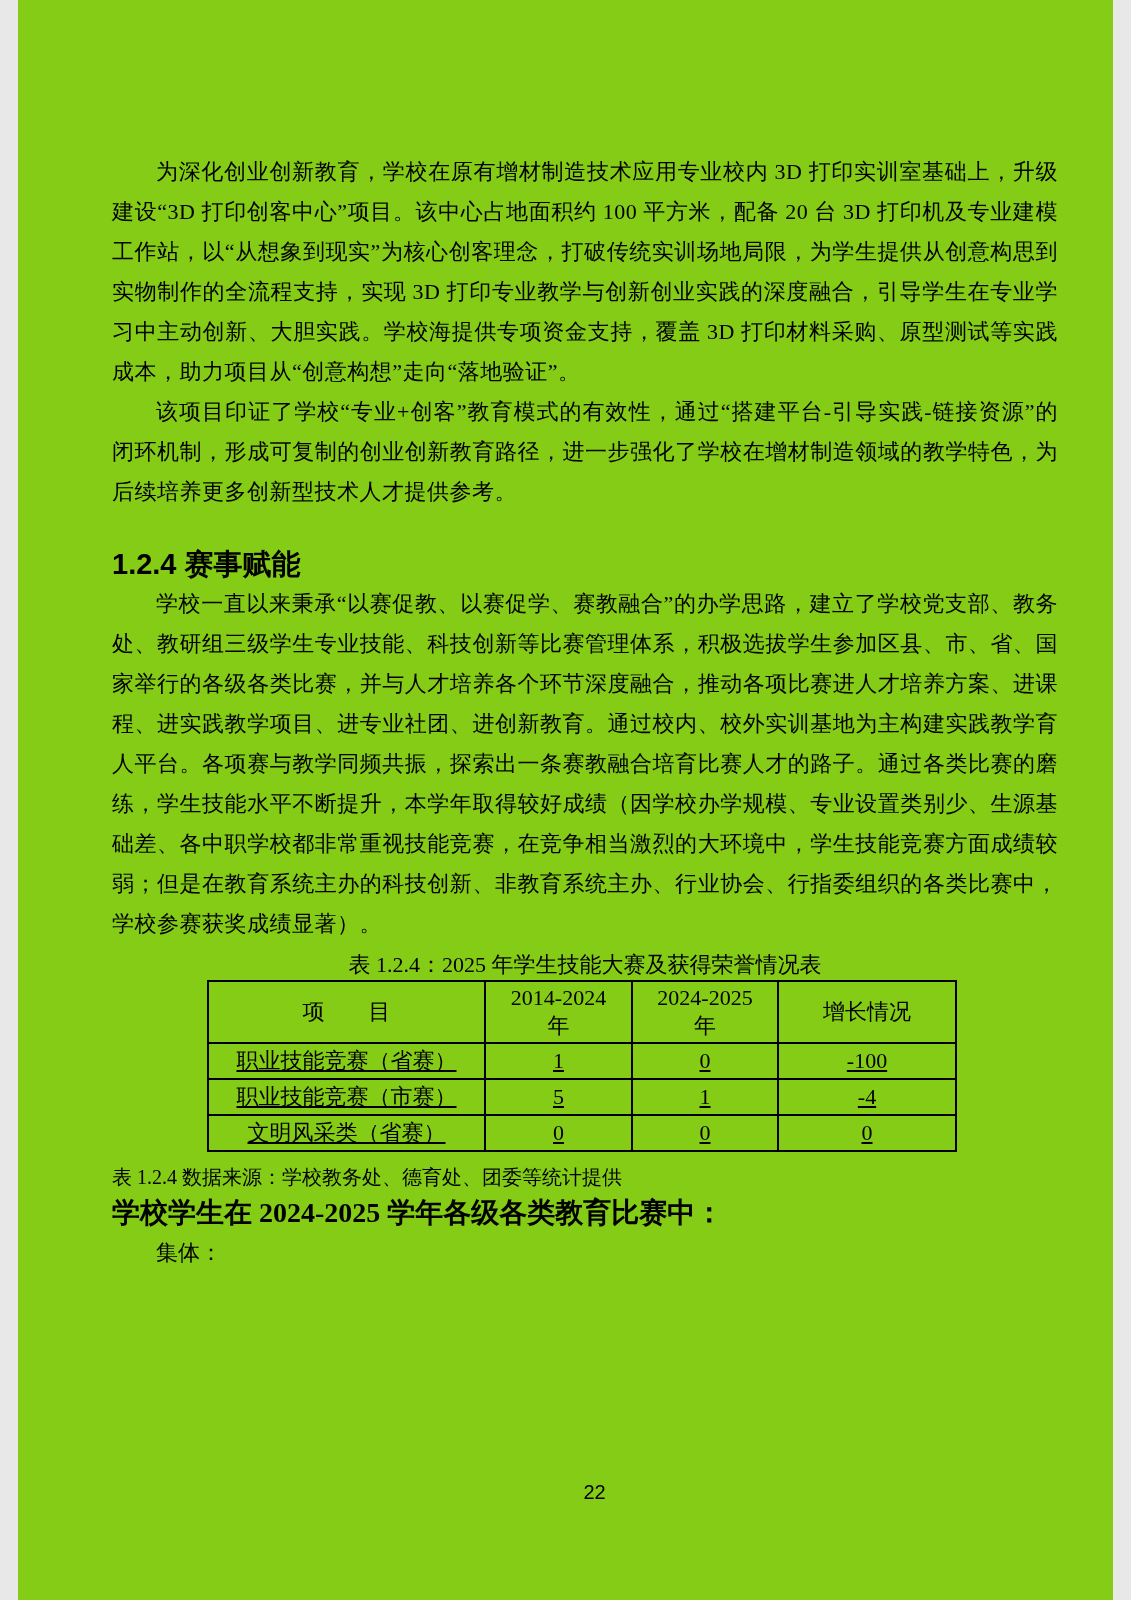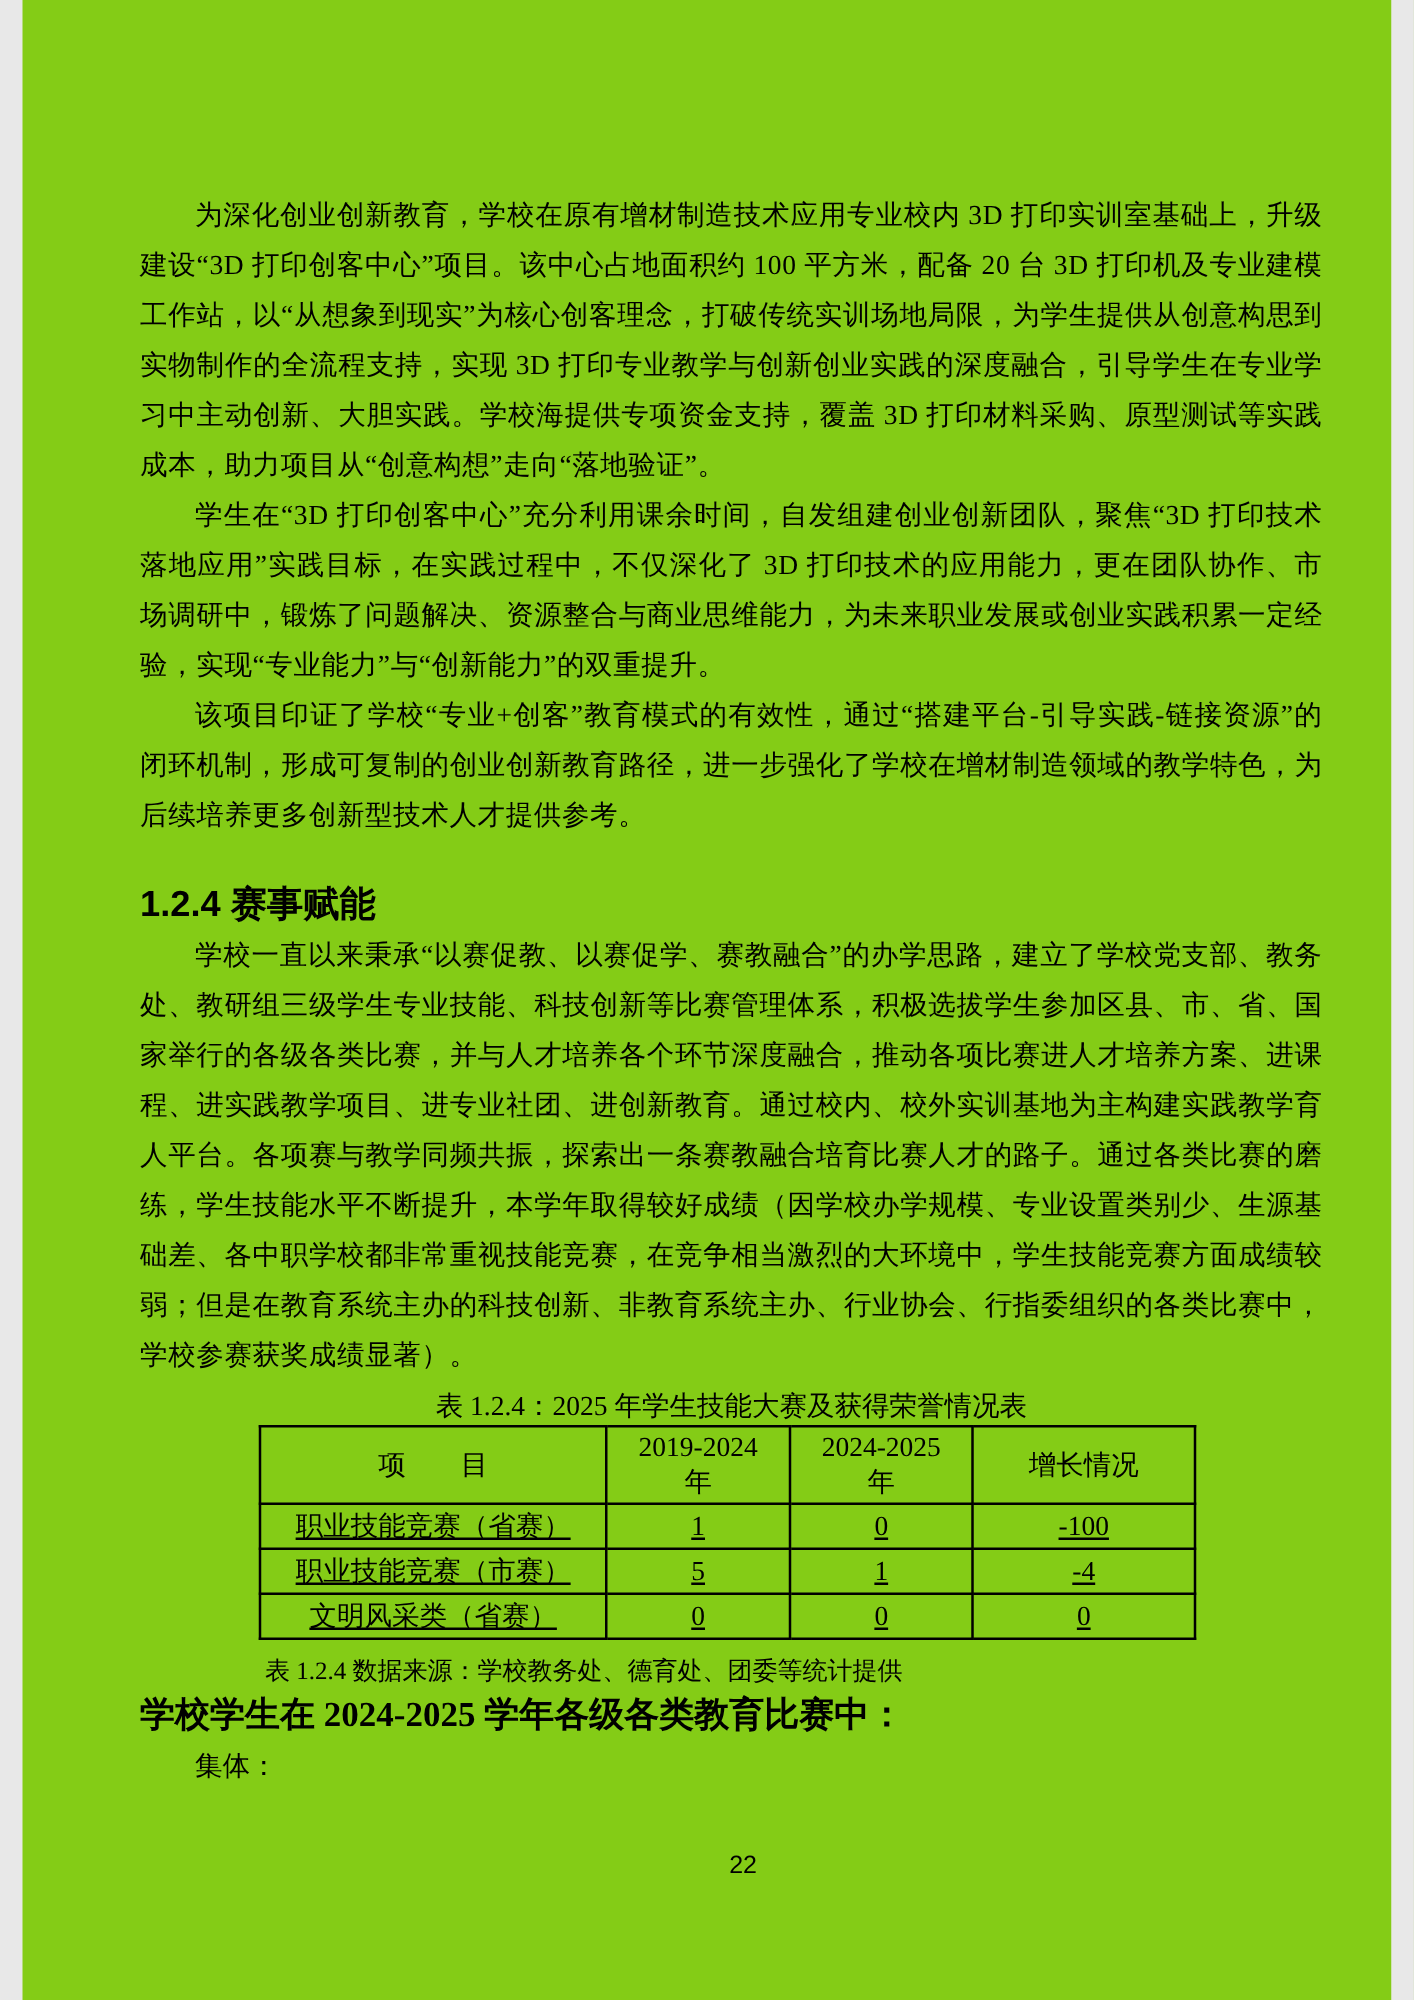--- a/index.html
+++ b/index.html
@@ -61,21 +61,20 @@
     line-height: 28px;
     white-space: pre-line;
   }
   table.data-table td {
     height: 34px;
     line-height: 34px;
     text-decoration: underline;
   }
   .source-note {
     margin-top: 12px;
-    margin-left: 100px;
     font-size: 20px;
     line-height: 26px;
   }
   h3.subheading {
     margin: 4px 0 0 0;
     font-family: Liberation Serif, serif;
     font-weight: bold;
     font-size: 28px;
     line-height: 38px;
     color: #000;
@@ -98,40 +97,39 @@
     margin-left: 11px;
   }
 </style>
 </head>
 <body>
 
 <div class="page">
   <div class="content">
 
     <p class="body">为深化创业创新教育，学校在原有增材制造技术应用专业校内 3D 打印实训室基础上，升级建设“3D 打印创客中心”项目。该中心占地面积约 100 平方米，配备 20 台 3D 打印机及专业建模工作站，以“从想象到现实”为核心创客理念，打破传统实训场地局限，为学生提供从创意构思到实物制作的全流程支持，实现 3D 打印专业教学与创新创业实践的深度融合，引导学生在专业学习中主动创新、大胆实践。学校海提供专项资金支持，覆盖 3D 打印材料采购、原型测试等实践成本，助力项目从“创意构想”走向“落地验证”。</p>
-    <p class="body">学生在“3D 打印创客中心”充分利用课余时间，自发组建创业创新团队，聚焦“3D 打印技术落地应用”实践目标，在实践过程中，不仅深化了 3D 打印技术的应用能力，更在团队协作、市场调研中，锻炼了问题解决、资源整合与商业思维能力，为未来职业发展或创业实践积累一定经验，实现“专业能力”与“创新能力”的双重提升。</p>
     <p class="body">该项目印证了学校“专业+创客”教育模式的有效性，通过“搭建平台-引导实践-链接资源”的闭环机制，形成可复制的创业创新教育路径，进一步强化了学校在增材制造领域的教学特色，为后续培养更多创新型技术人才提供参考。</p>
 
     <h2 class="section-heading">1.2.4 赛事赋能</h2>
 
     <p class="body">学校一直以来秉承“以赛促教、以赛促学、赛教融合”的办学思路，建立了学校党支部、教务处、教研组三级学生专业技能、科技创新等比赛管理体系，积极选拔学生参加区县、市、省、国家举行的各级各类比赛，并与人才培养各个环节深度融合，推动各项比赛进人才培养方案、进课程、进实践教学项目、进专业社团、进创新教育。通过校内、校外实训基地为主构建实践教学育人平台。各项赛与教学同频共振，探索出一条赛教融合培育比赛人才的路子。通过各类比赛的磨练，学生技能水平不断提升，本学年取得较好成绩（因学校办学规模、专业设置类别少、生源基础差、各中职学校都非常重视技能竞赛，在竞争相当激烈的大环境中，学生技能竞赛方面成绩较弱；但是在教育系统主办的科技创新、非教育系统主办、行业协会、行指委组织的各类比赛中，学校参赛获奖成绩显著）。</p>
 
     <div class="table-caption">表 1.2.4：2025 年学生技能大赛及获得荣誉情况表</div>
 
     <table class="data-table">
       <colgroup>
         <col style="width:277px">
         <col style="width:147px">
         <col style="width:146px">
         <col style="width:178px">
       </colgroup>
       <thead>
         <tr>
           <th>项　　目</th>
-          <th>2019-2024
+          <th>2014-2024
 年</th>
           <th>2024-2025
 年</th>
           <th>增长情况</th>
         </tr>
       </thead>
       <tbody>
         <tr>
           <td>职业技能竞赛（省赛）</td>
           <td>1</td>

